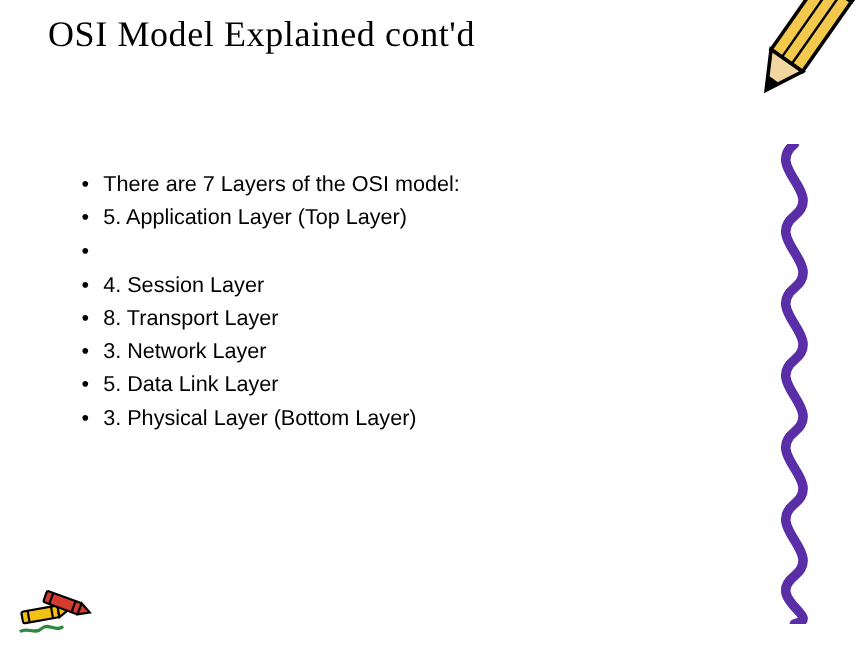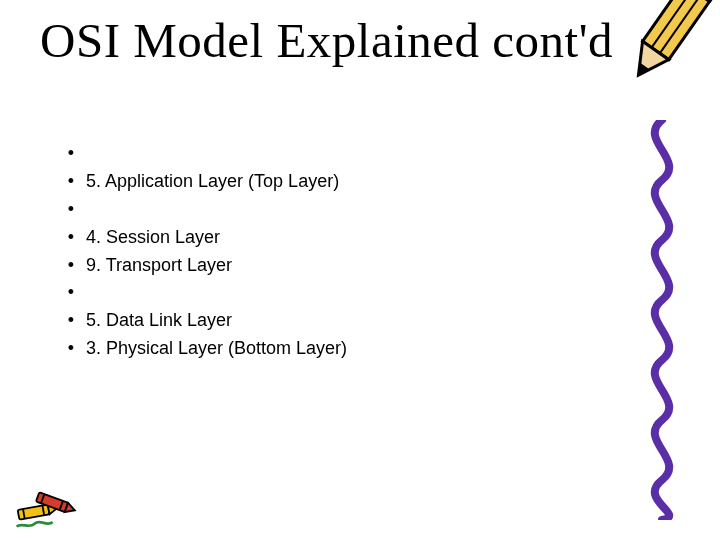--- a/index.html
+++ b/index.html
@@ -16,21 +16,21 @@
     width: 720px;
     height: 540px;
     position: relative;
     box-sizing: border-box;
   }
   .title {
     position: absolute;
     left: 40px;
     top: 12px;
     font-family: "Comic Sans MS", "Comic Sans", cursive;
-    font-size: 49px;
+    font-size: 30px;
     color: #000;
     letter-spacing: 0.5px;
   }
   .body {
     position: absolute;
     left: 62px;
     top: 140px;
     width: 560px;
   }
   .body ul {
@@ -124,38 +124,40 @@
 
     <path d="M4 55 C 10 50, 18 58, 24 52 C 30 46, 38 56, 44 50" stroke="#2e8b3d" stroke-width="3" fill="none"></path>
   </svg>
 
   <div class="title">OSI Model Explained cont'd</div>
 
   <div class="body">
     <ul>
       <li>
           <span class="dot">•</span>
+          <span class="txt">There are 7 Layers of the OSI model:</span>
         </li>
       <li>
           <span class="dot">•</span>
           <span class="txt">5. Application Layer (Top Layer)</span>
         </li>
       <li>
           <span class="dot">•</span>
         </li>
       <li>
           <span class="dot">•</span>
           <span class="txt">4. Session Layer</span>
         </li>
       <li>
           <span class="dot">•</span>
-          <span class="txt">9. Transport Layer</span>
+          <span class="txt">8. Transport Layer</span>
         </li>
       <li>
           <span class="dot">•</span>
+          <span class="txt">3. Network Layer</span>
         </li>
       <li>
           <span class="dot">•</span>
           <span class="txt">5. Data Link Layer</span>
         </li>
       <li>
           <span class="dot">•</span>
           <span class="txt">3. Physical Layer (Bottom Layer)</span>
         </li>
     </ul>

